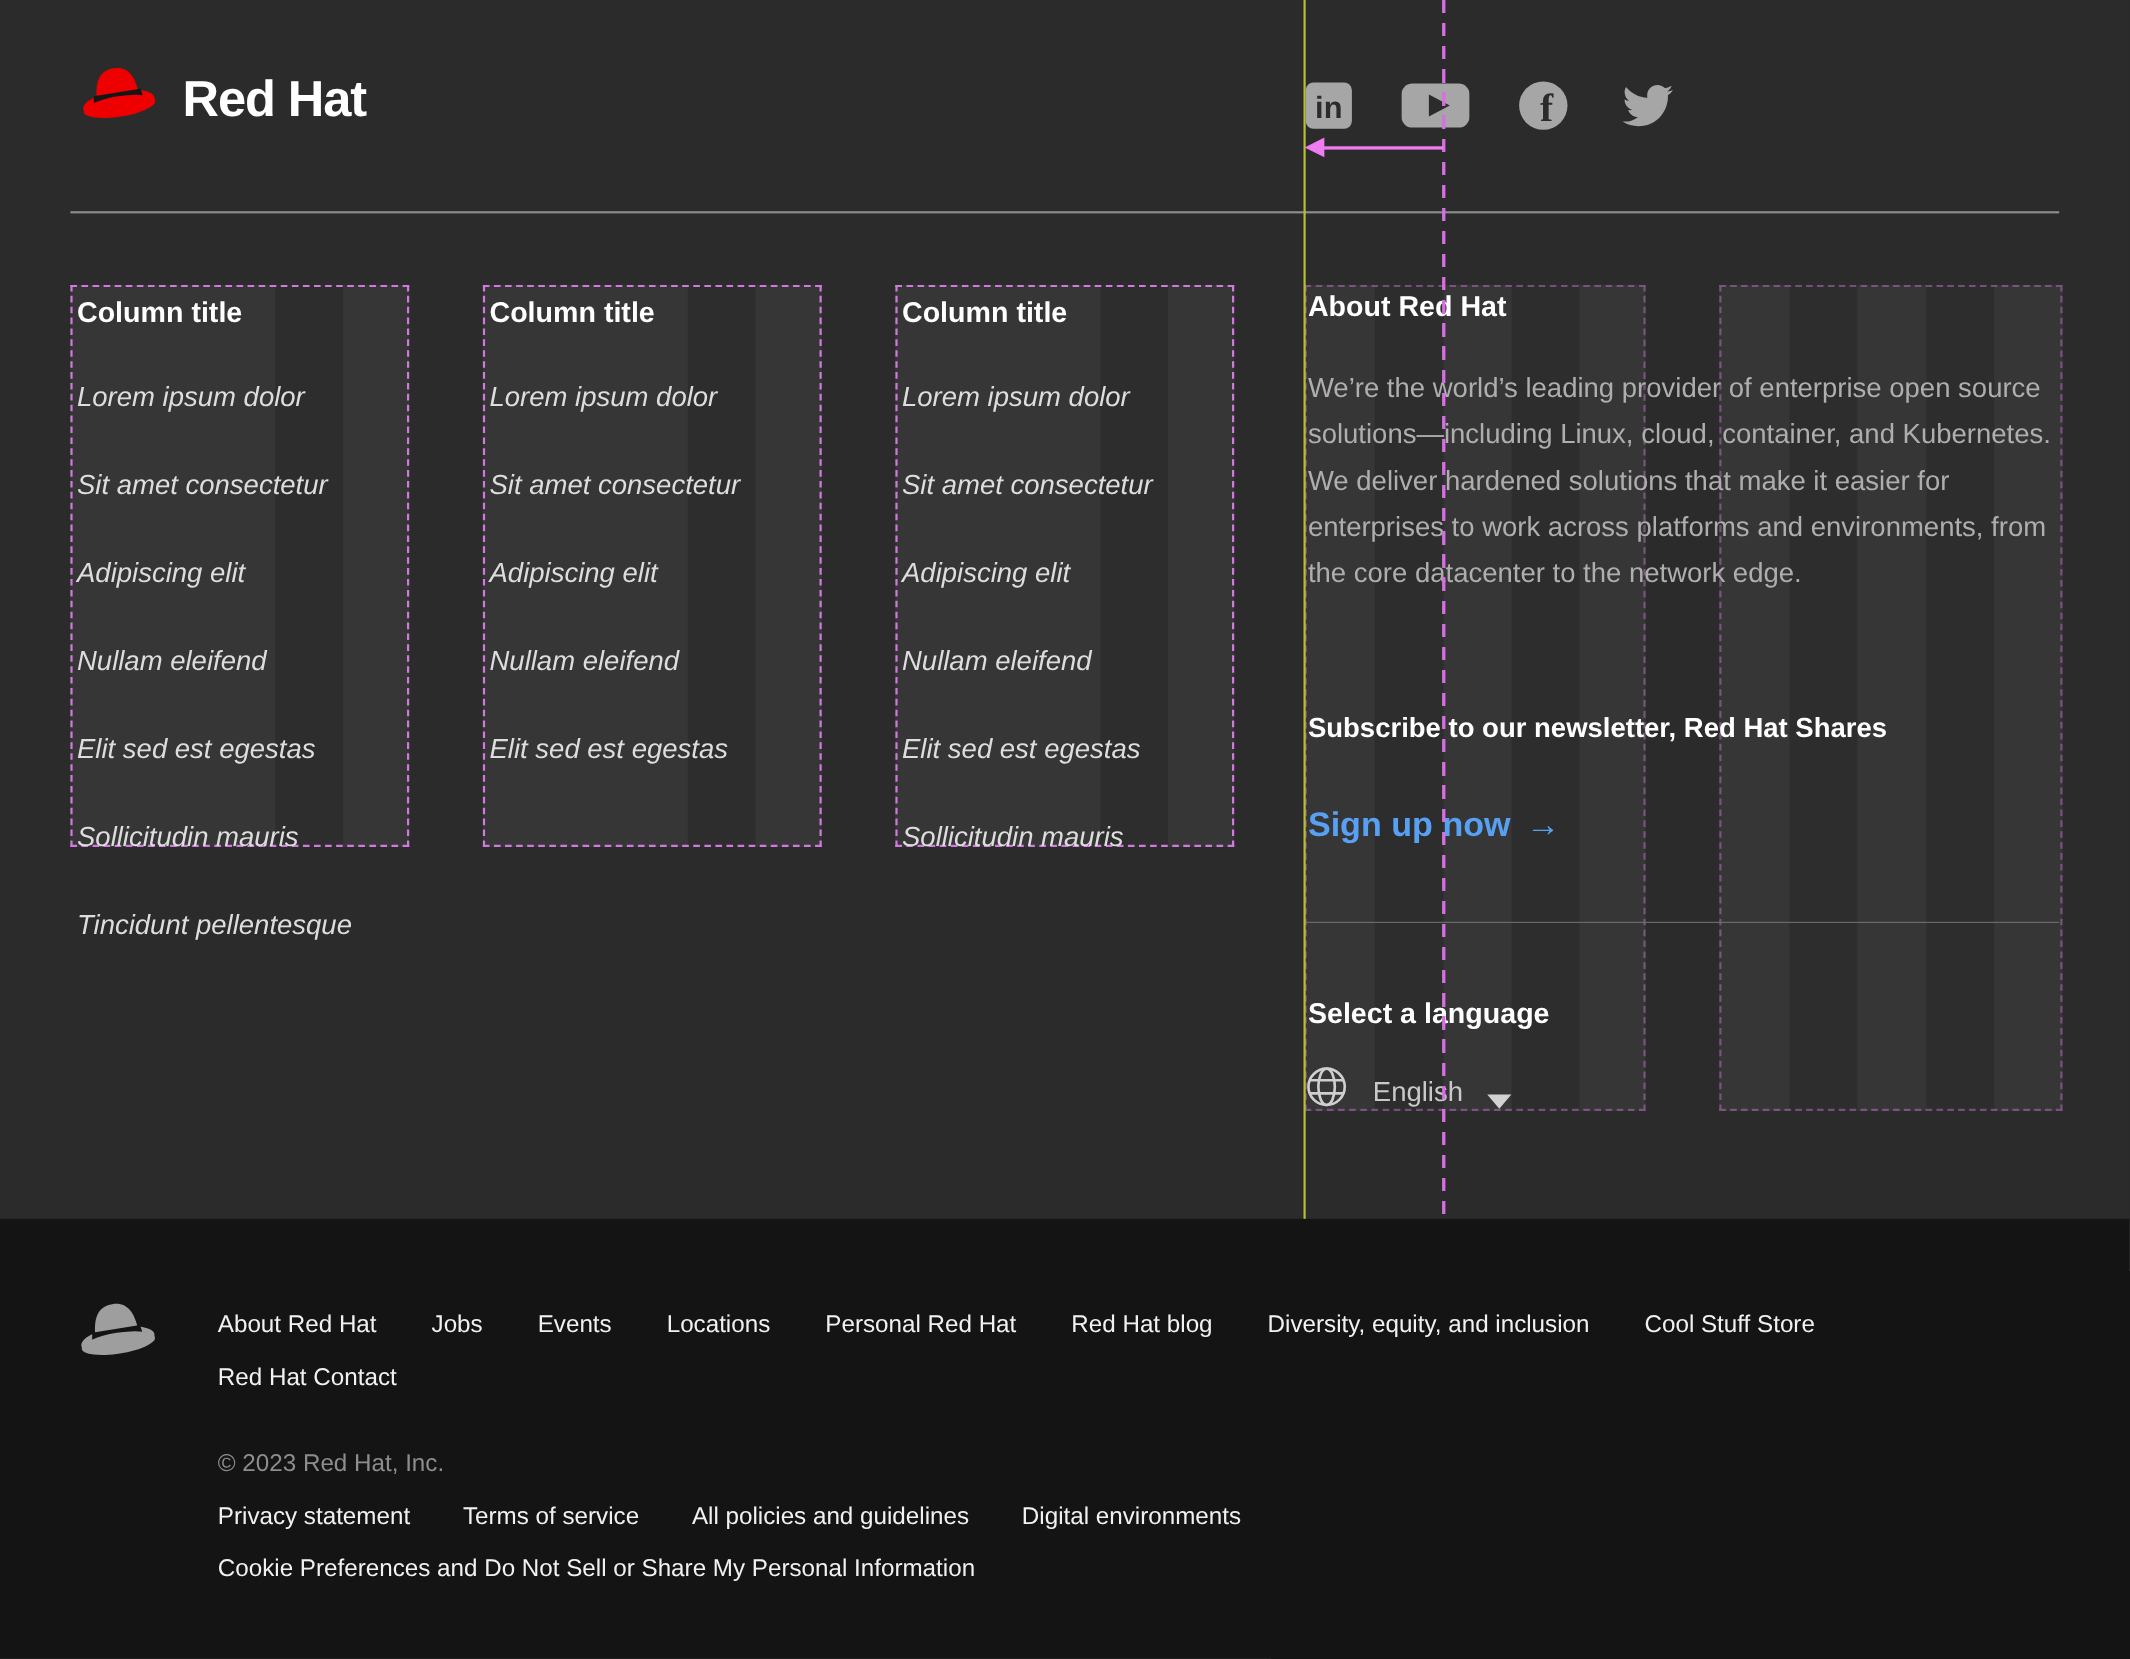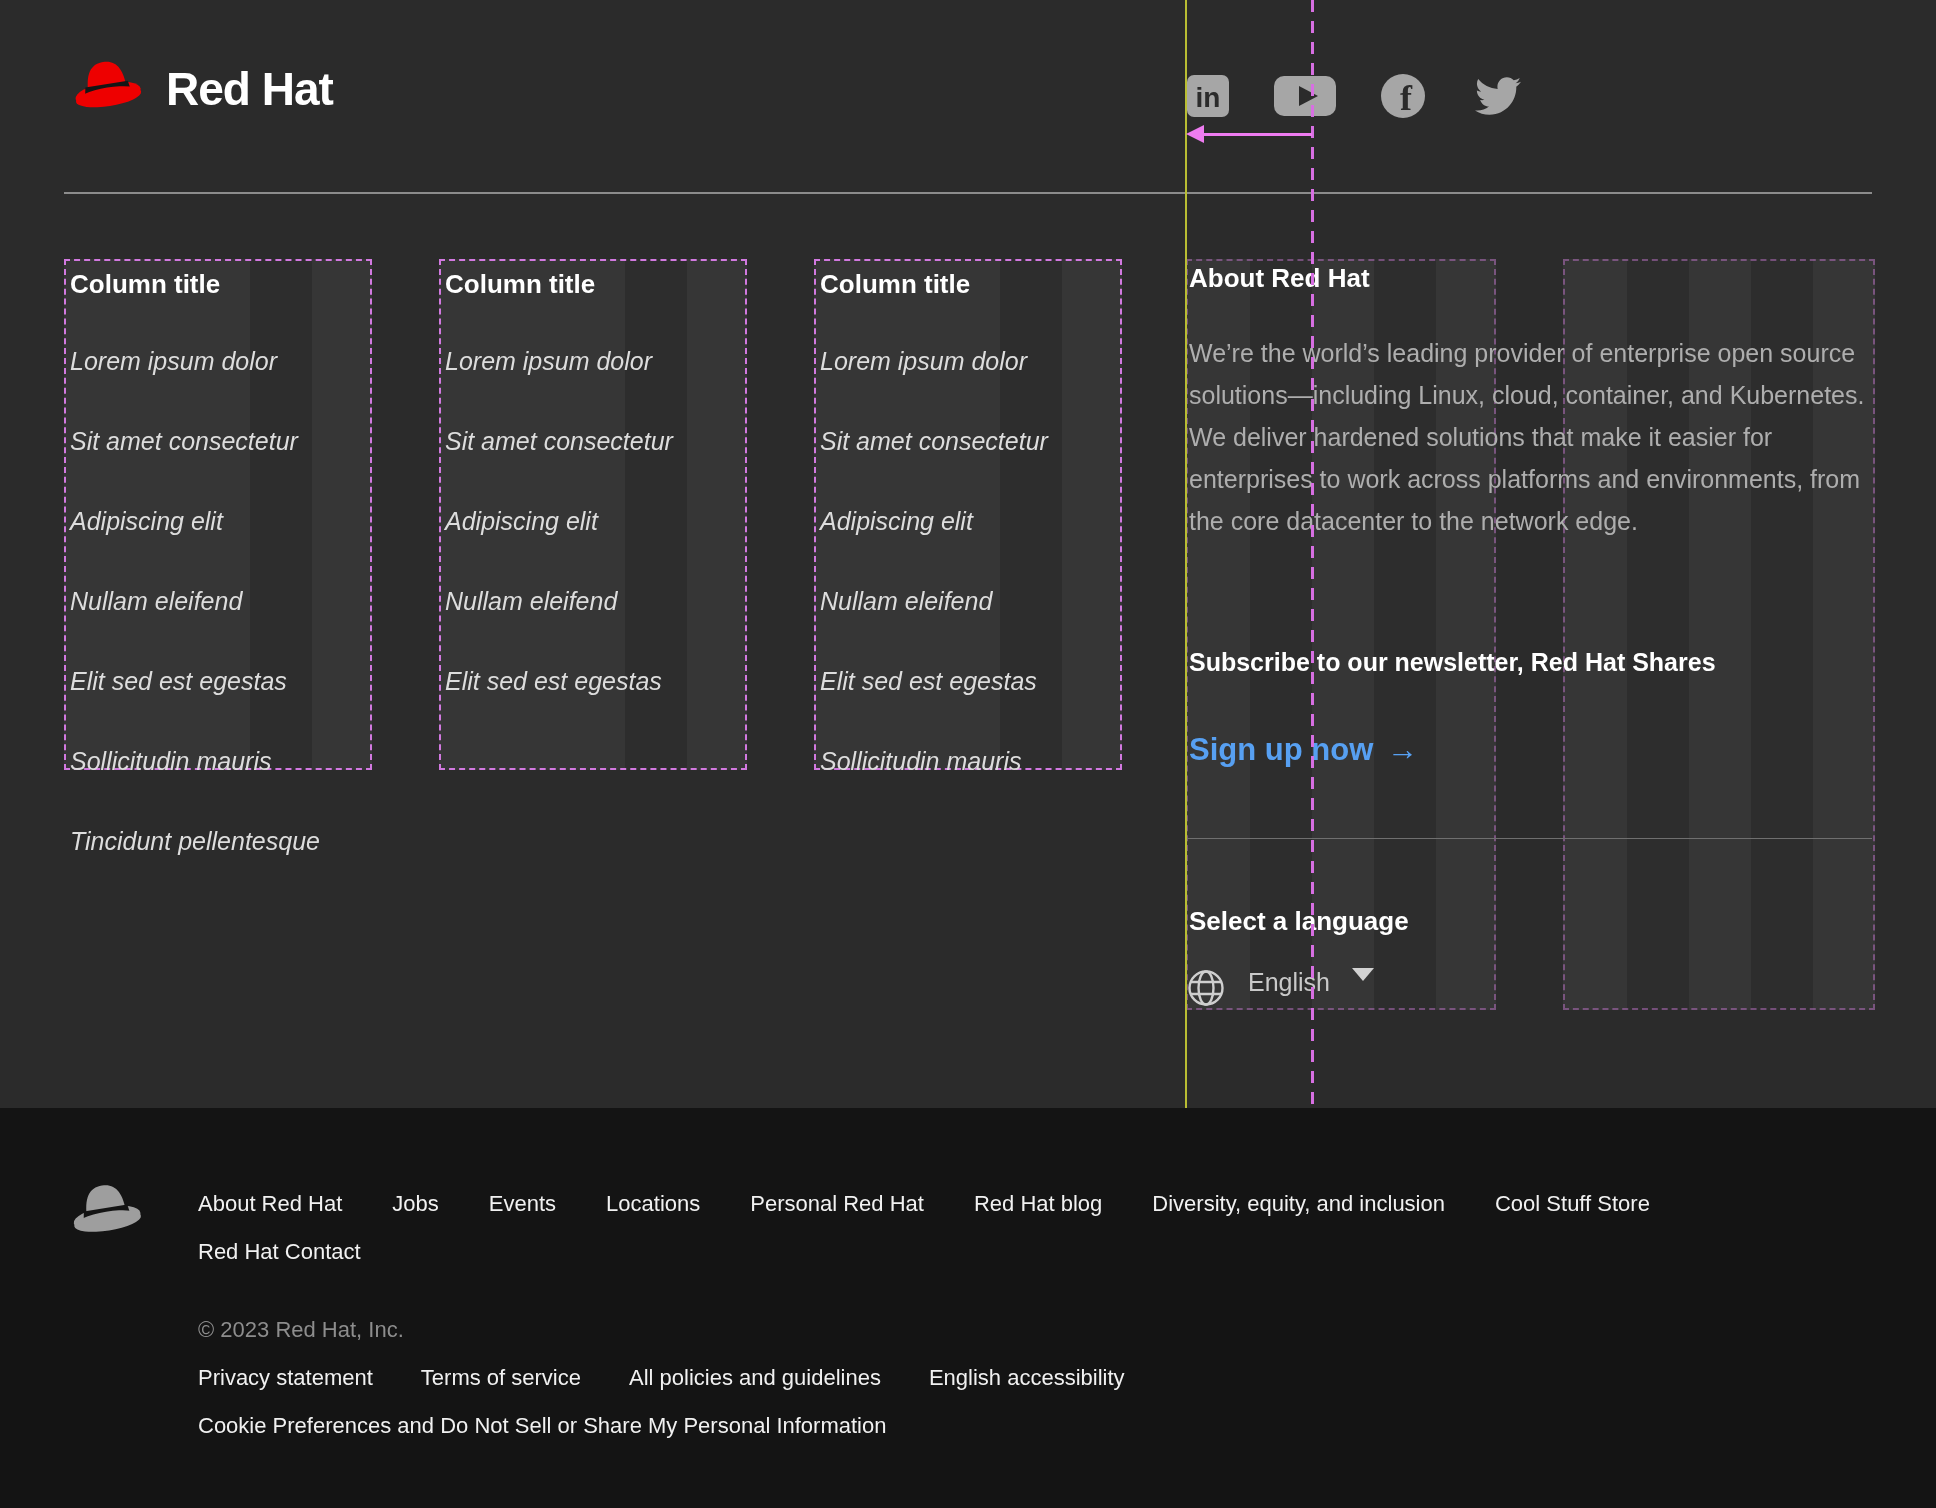--- a/index.html
+++ b/index.html
@@ -40,21 +40,21 @@
   .grid-box-b{left:1563px;width:312px;}
   
   .about-title{position:absolute;left:1189px;top:263px;color:#ffffff;font-size:26px;font-weight:700;}
   .about-body{position:absolute;left:1189px;top:332px;width:700px;color:#aeaeae;font-size:25px;line-height:42px;}
   .subscribe-heading{position:absolute;left:1189px;top:648px;color:#ffffff;font-size:25px;font-weight:700;}
   .signup{position:absolute;left:1189px;top:732px;display:flex;align-items:center;gap:14px;cursor:pointer;}
   .signup-label{color:#57a0f2;font-size:31px;font-weight:700;}
   .signup-arrow{color:#57a0f2;font-size:31px;font-weight:400;}
   .divider-right{position:absolute;left:1186px;top:838px;width:686px;height:1px;background:#6f6f6f;}
   .lang-heading{position:absolute;left:1189px;top:906px;color:#ffffff;font-size:26px;font-weight:700;}
-  .lang-row{position:absolute;left:1186px;top:968px;display:flex;align-items:flex-start;gap:22px;cursor:pointer;}
+  .lang-row{position:absolute;left:1186px;top:968px;display:flex;align-items:flex-end;gap:22px;cursor:pointer;}
   .lang-label{color:#c9c9c9;font-size:25px;}
   .caret{width:0;height:0;border-left:11px solid transparent;border-right:11px solid transparent;border-top:13px solid #d2d2d2;}
   
   .guide-yellow{position:absolute;left:1185px;top:0;width:2px;height:1108px;background:#b9bd33;z-index:40;pointer-events:none;}
   .guide-magenta{
     position:absolute;left:1311px;top:0;width:3px;height:1108px;z-index:40;pointer-events:none;
     background:repeating-linear-gradient(180deg,#d76fe2 0 12px,transparent 12px 21px);
   }
   .anno-arrow-shaft{position:absolute;left:1202px;top:133px;width:110px;height:3px;background:#ef7cf1;z-index:41;pointer-events:none;}
   .anno-arrow-head{position:absolute;left:1186px;top:125px;width:0;height:0;
@@ -194,19 +194,19 @@
     <div class="nav-row nav-row-2">
       <span>Red Hat Contact</span>
     </div>
 
     <div class="copyright">© 2023 Red Hat, Inc.</div>
 
     <div class="legal-row">
       <span>Privacy statement</span>
       <span>Terms of service</span>
       <span>All policies and guidelines</span>
-      <span>English accessibility</span>
+      <span>Digital environments</span>
     </div>
 
     <div class="cookie-row">Cookie Preferences and Do Not Sell or Share My Personal Information</div>
   </div>
 
 </div>
 
 </body></html>

